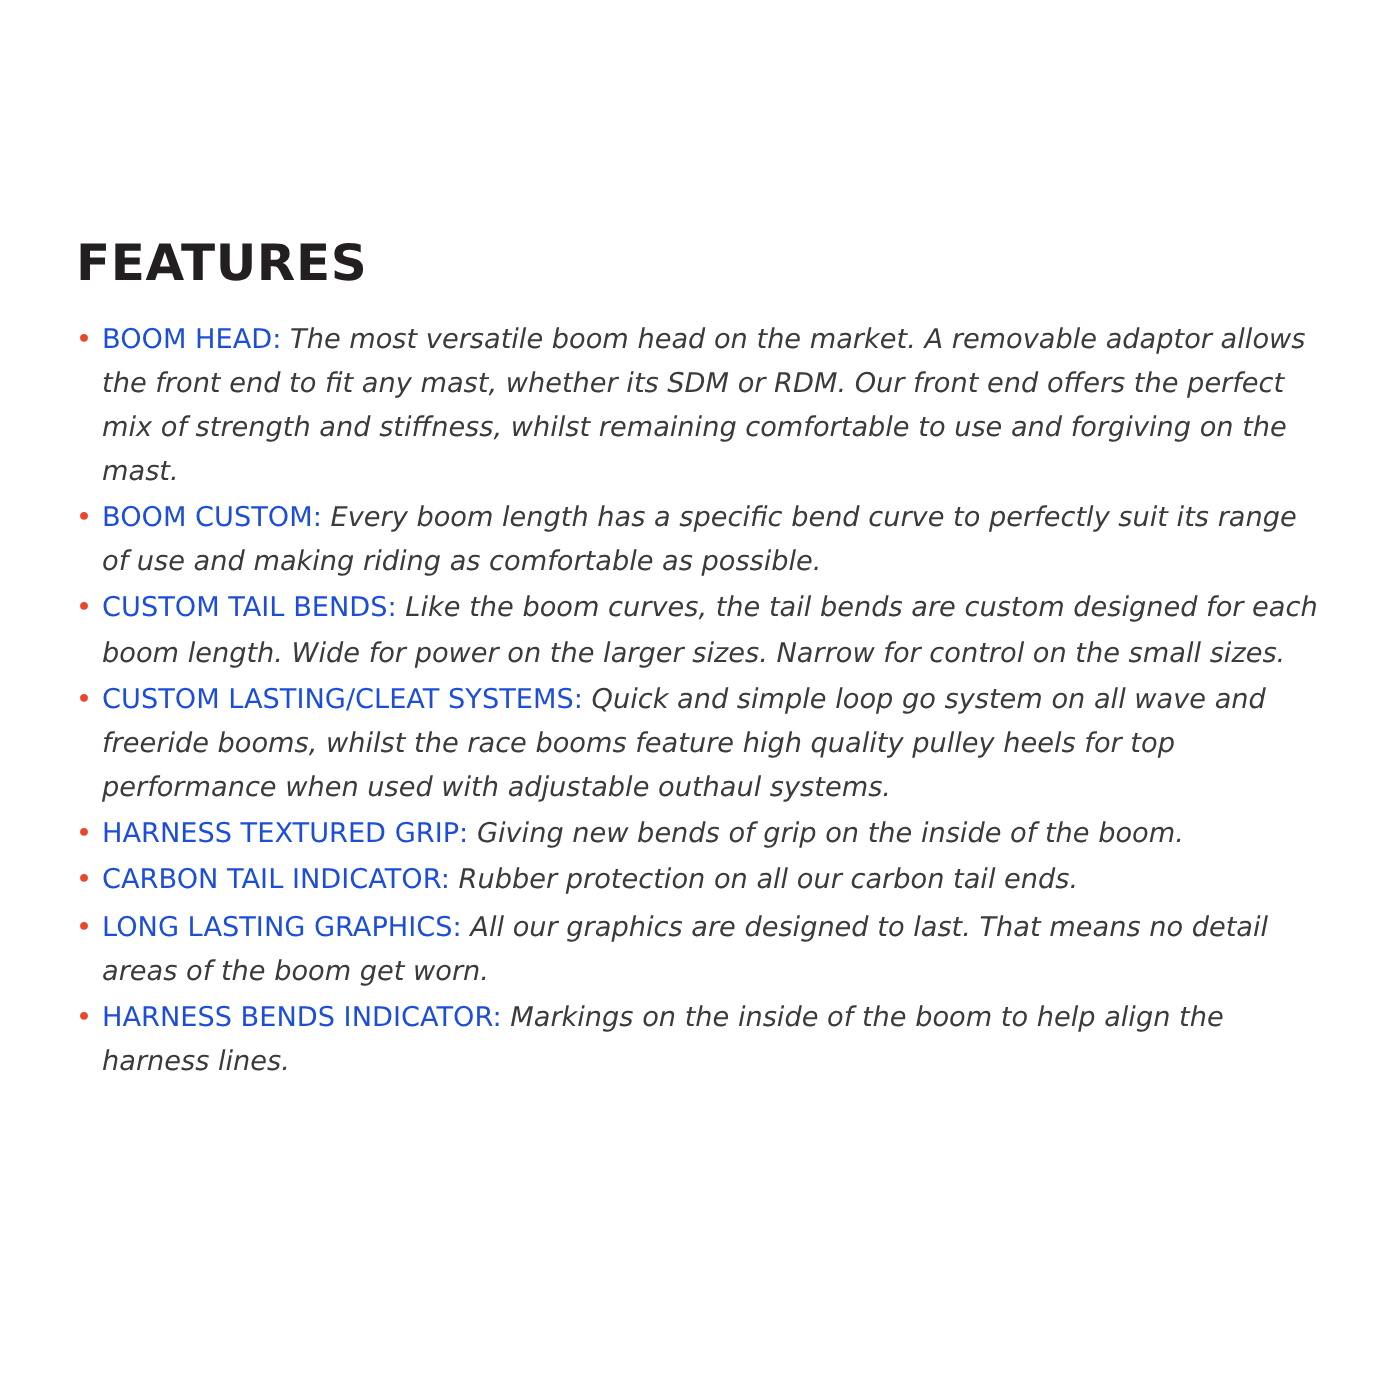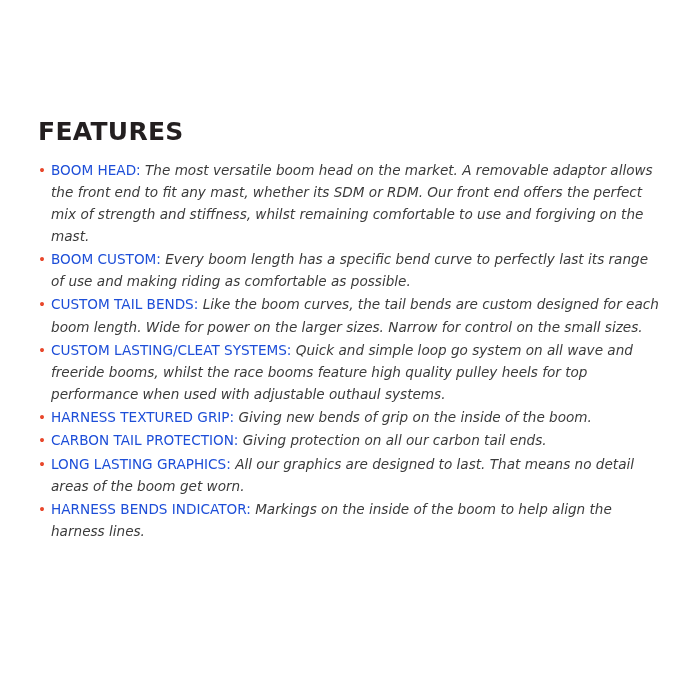--- a/index.html
+++ b/index.html
@@ -68,41 +68,41 @@
 
   <ul class="feature-list">
 
     <li class="feature-item">
       <span class="bullet">•</span>
       <span class="feature-label">BOOM HEAD:</span><span class="feature-text"> The most versatile boom head on the market. A removable adaptor allows the front end to fit any mast, whether its SDM or RDM. Our front end offers the perfect mix of strength and stiffness, whilst remaining comfortable to use and forgiving on the mast.</span>
     </li>
 
     <li class="feature-item">
       <span class="bullet">•</span>
-      <span class="feature-label">BOOM CUSTOM:</span><span class="feature-text"> Every boom length has a specific bend curve to perfectly last its range of use and making riding as comfortable as possible.</span>
+      <span class="feature-label">BOOM CUSTOM:</span><span class="feature-text"> Every boom length has a specific bend curve to perfectly suit its range of use and making riding as comfortable as possible.</span>
     </li>
 
     <li class="feature-item">
       <span class="bullet">•</span>
       <span class="feature-label">CUSTOM TAIL BENDS:</span><span class="feature-text"> Like the boom curves, the tail bends are custom designed for each boom length. Wide for power on the larger sizes. Narrow for control on the small sizes.</span>
     </li>
 
     <li class="feature-item">
       <span class="bullet">•</span>
       <span class="feature-label">CUSTOM LASTING/CLEAT SYSTEMS:</span><span class="feature-text"> Quick and simple loop go system on all wave and freeride booms, whilst the race booms feature high quality pulley heels for top performance when used with adjustable outhaul systems.</span>
     </li>
 
     <li class="feature-item">
       <span class="bullet">•</span>
       <span class="feature-label">HARNESS TEXTURED GRIP:</span><span class="feature-text"> Giving new bends of grip on the inside of the boom.</span>
     </li>
 
     <li class="feature-item">
       <span class="bullet">•</span>
-      <span class="feature-label">CARBON TAIL PROTECTION:</span><span class="feature-text"> Giving protection on all our carbon tail ends.</span>
+      <span class="feature-label">CARBON TAIL INDICATOR:</span><span class="feature-text"> Rubber protection on all our carbon tail ends.</span>
     </li>
 
     <li class="feature-item">
       <span class="bullet">•</span>
       <span class="feature-label">LONG LASTING GRAPHICS:</span><span class="feature-text"> All our graphics are designed to last. That means no detail areas of the boom get worn.</span>
     </li>
 
     <li class="feature-item">
       <span class="bullet">•</span>
       <span class="feature-label">HARNESS BENDS INDICATOR:</span><span class="feature-text"> Markings on the inside of the boom to help align the harness lines.</span>

